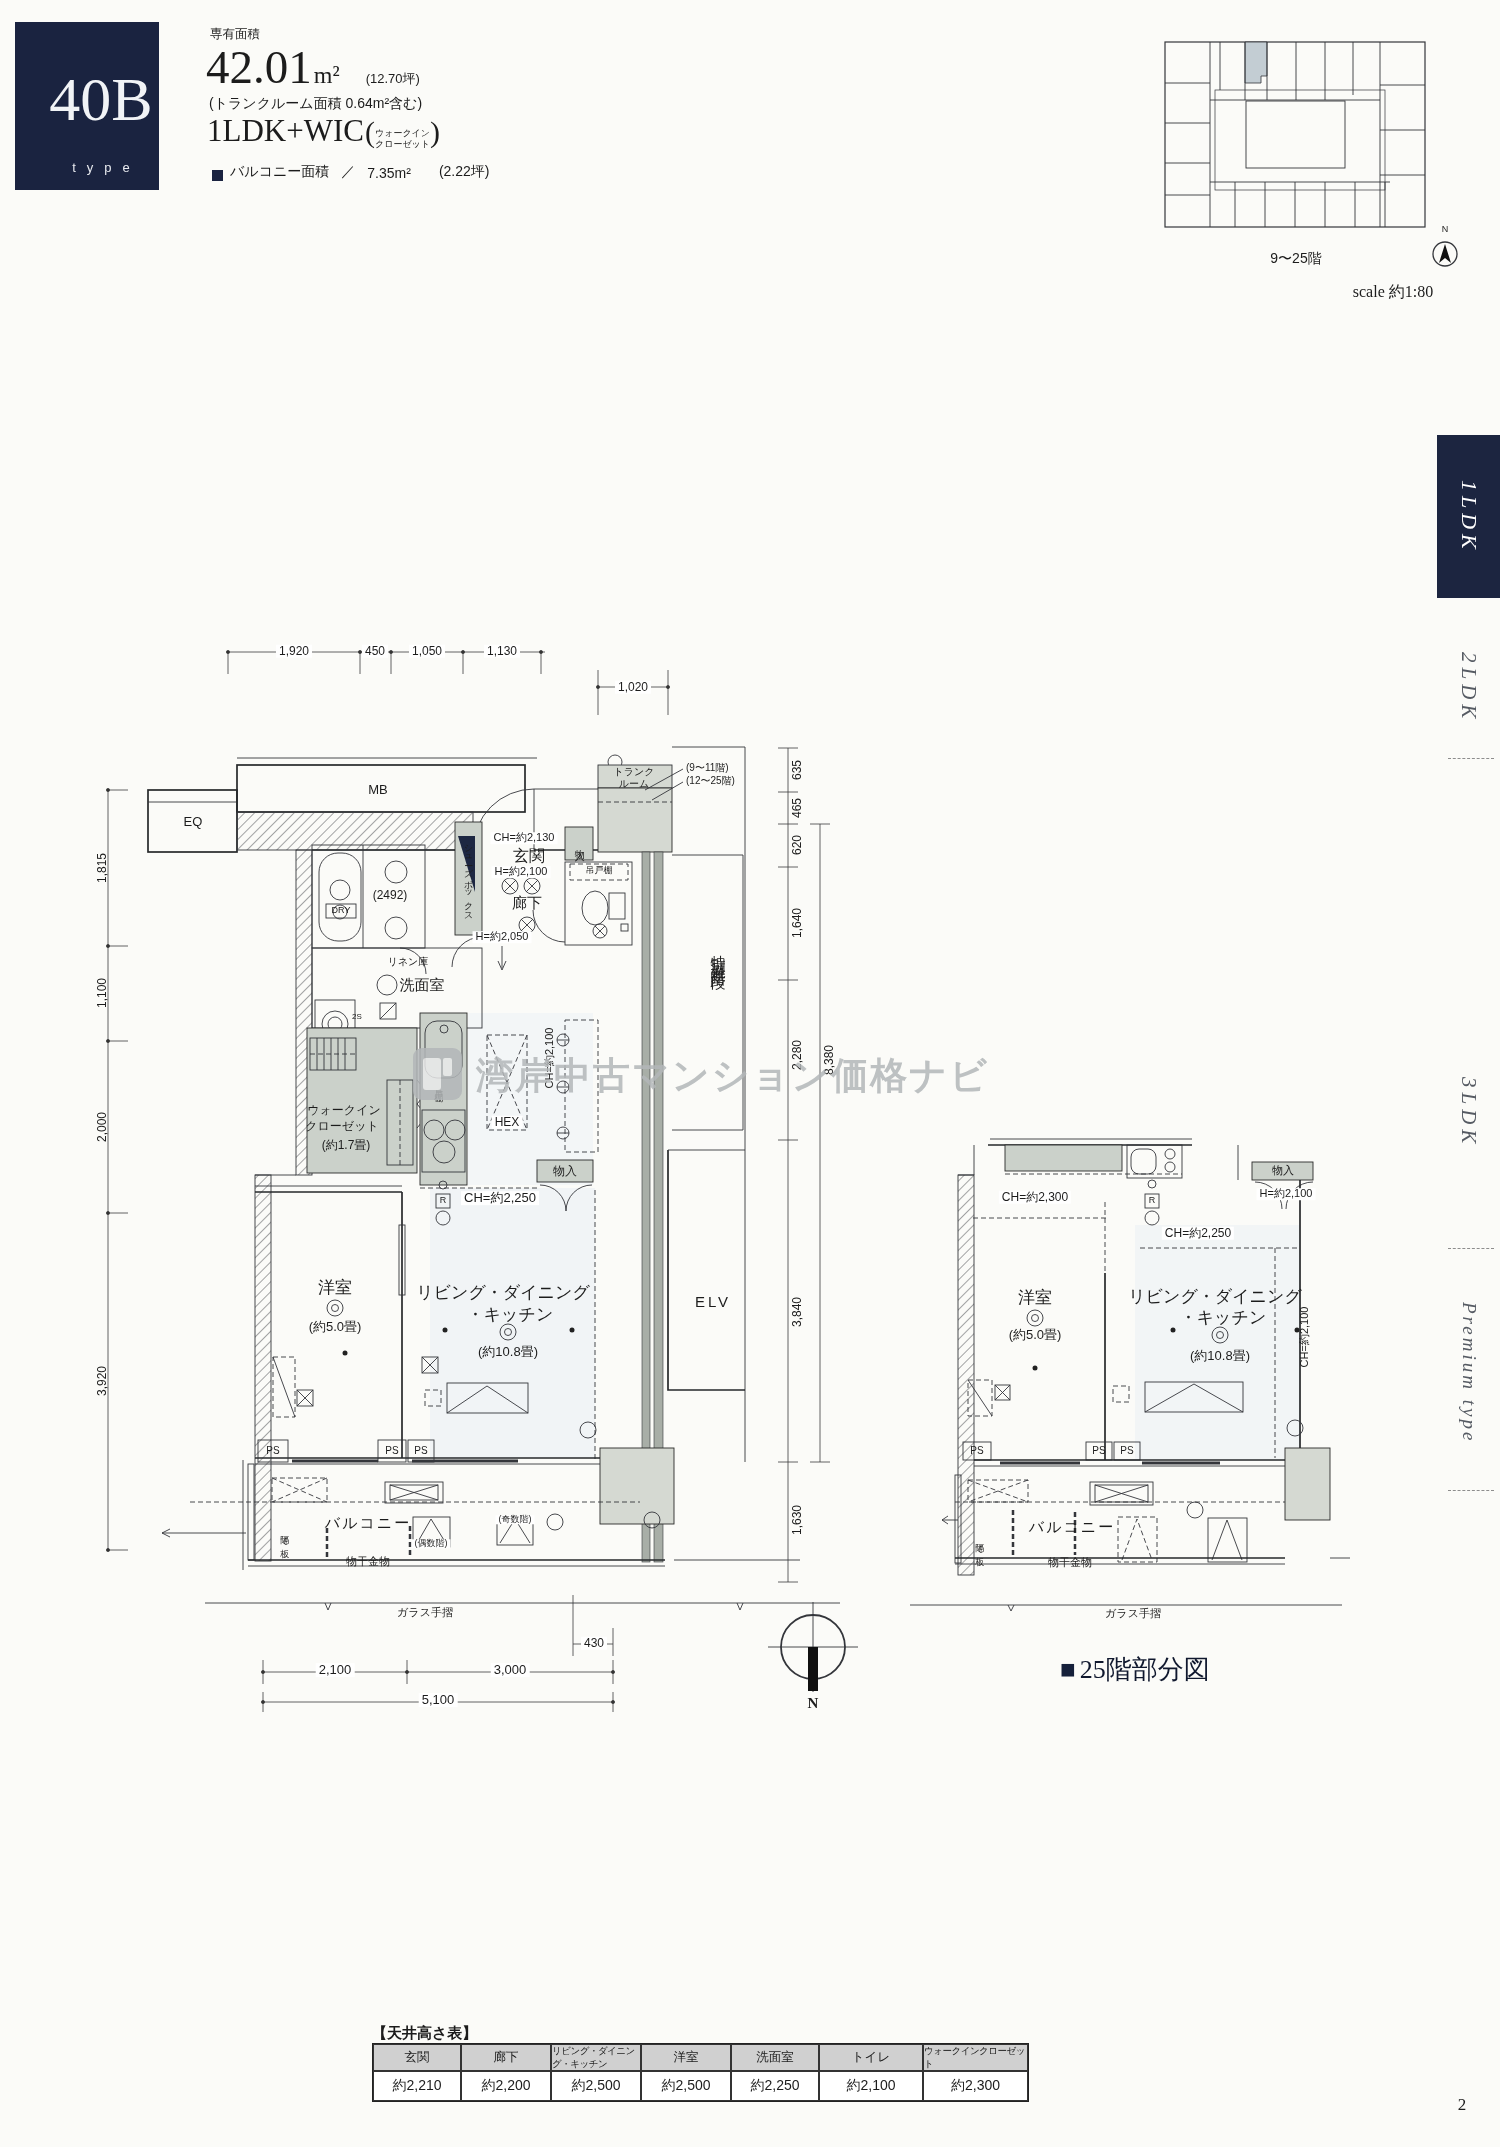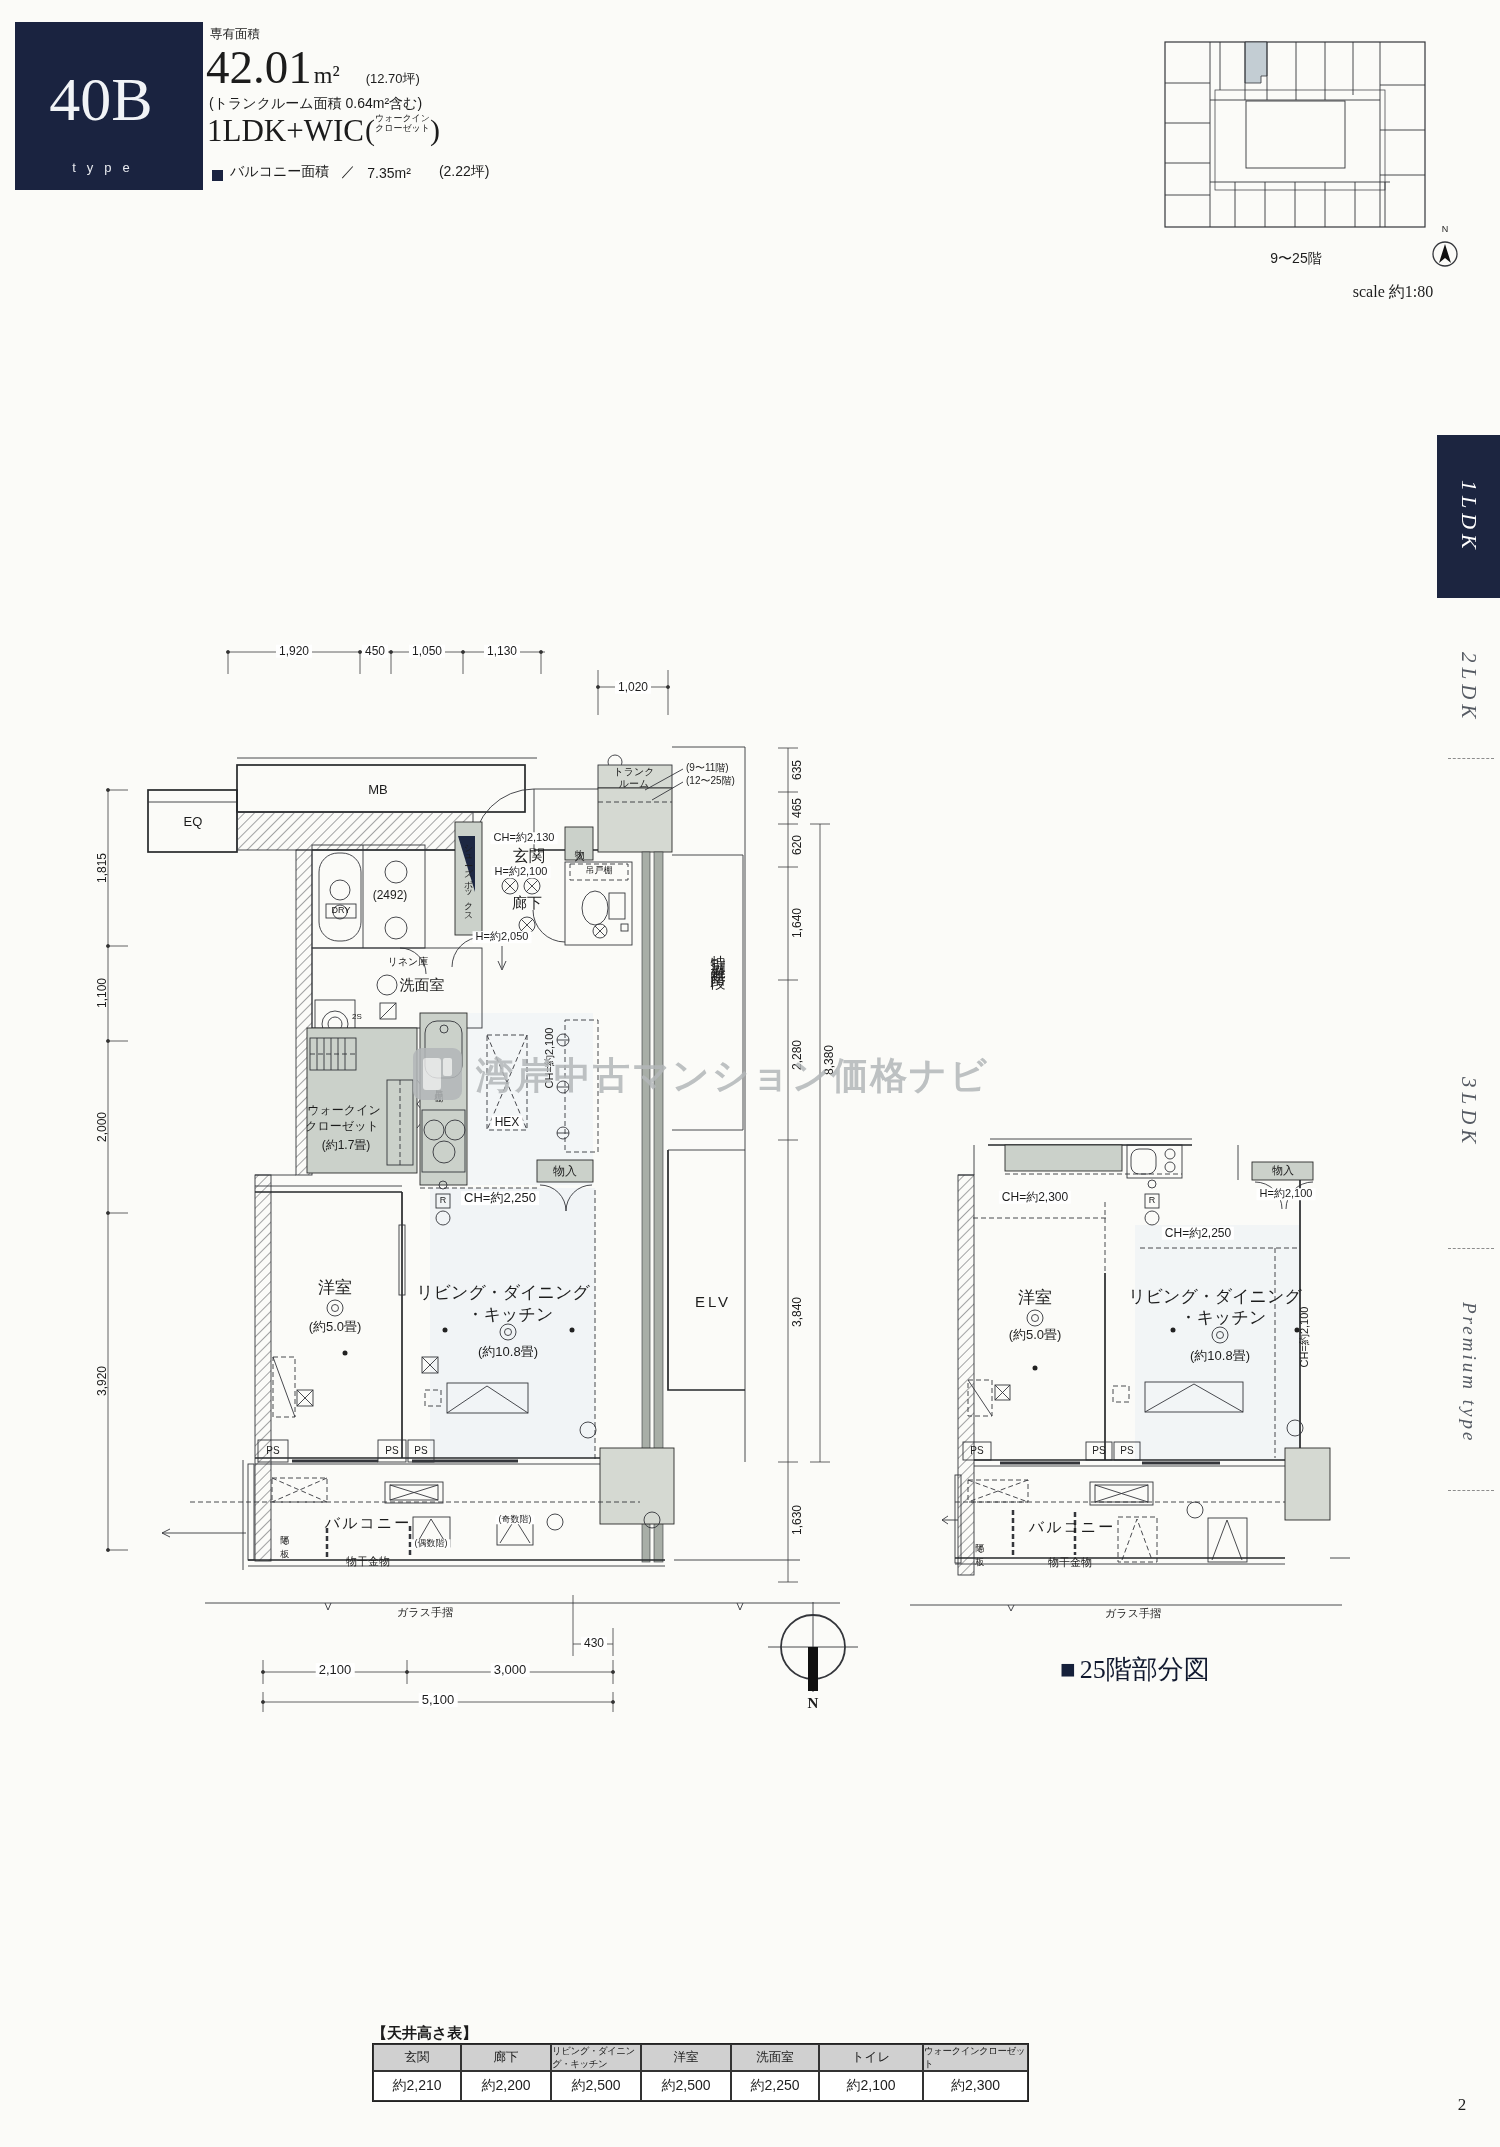--- a/index.html
+++ b/index.html
@@ -23,21 +23,21 @@
   .gray{fill:#cbd1ca;stroke:#2a2a2a;stroke-width:.9}
   .gray2{fill:#d5d9d2;stroke:#2a2a2a;stroke-width:.9}
   .tab{position:absolute;left:1437px;width:63px;display:flex;align-items:center;justify-content:center;z-index:3}
   .tab .vt{writing-mode:vertical-rl;font-family:"Liberation Serif","DejaVu Serif",serif;font-style:italic;letter-spacing:5px}
   .tabdiv{position:absolute;left:1448px;width:46px;border-top:1px dashed #8d8d8d;z-index:3}
   .wm{position:absolute;left:476px;top:1046px;height:60px;display:flex;align-items:center;
       font-size:37px;font-weight:bold;color:#b3b7b9;opacity:.85;letter-spacing:2px;z-index:6;pointer-events:none}
   .wmlogo{position:absolute;left:413px;top:1048px;width:49px;height:52px;background:#b3b7b9;opacity:.85;border-radius:9px;z-index:6}
   .wmlogo i{position:absolute;left:10px;top:10px;width:18px;height:32px;background:#e9eaea;border-radius:3px}
   .wmlogo b{position:absolute;left:30px;top:10px;width:9px;height:18px;background:#e9eaea;border-radius:2px}
-  .navybox{position:absolute;left:15px;top:22px;width:188px;height:168px;background:#1a2340;z-index:3}
+  .navybox{position:absolute;left:15px;top:22px;width:144px;height:168px;background:#1a2340;z-index:3}
   .cap25{position:absolute;left:1060px;top:1652px;display:flex;align-items:center;gap:4px;z-index:4;
          font-family:"Liberation Serif","DejaVu Serif",serif;font-size:26px;color:#10182e}
   .ctable{position:absolute;left:372px;top:2043px;display:grid;z-index:4;
           grid-template-columns:88px 90px 90px 90px 88px 104px 105px;border:1.5px solid #222}
   .ctable .th{background:#d0d0d0;border:1px solid #333;height:25px;display:flex;align-items:center;justify-content:center;font-size:12.5px}
   .ctable .td{background:#fff;border:1px solid #333;height:28px;display:flex;align-items:center;justify-content:center;font-size:14px}
   .cond{font-size:9.5px !important;letter-spacing:-.5px}
 </style>
 </head>
 <body>
@@ -46,21 +46,21 @@
   <div class="lbl serif" style="left:86px;top:78px;font-size:62px;color:#f1f3f6">40B</div>
   <div class="lbl" style="left:86px;top:146px;font-size:13px;letter-spacing:11px;color:#e8eaef;padding-left:11px">type</div>
 </div>
 <div class="abs" style="left:210px;top:26px;font-size:12.5px;z-index:3">専有面積</div>
 <div class="abs" style="left:206px;top:40px;display:flex;align-items:baseline;z-index:3">
   <span class="serif" style="font-size:47px">42.01</span>
   <span class="serif" style="font-size:24px;margin-left:2px">m²</span>
   <span style="font-size:13px;margin-left:26px">(12.70坪)</span>
 </div>
 <div class="abs" style="left:209px;top:95px;font-size:14px;z-index:3">(トランクルーム面積 0.64m²含む)</div>
-<div class="abs" style="left:207px;top:113px;display:flex;align-items:flex-start;z-index:3">
+<div class="abs" style="left:207px;top:113px;display:flex;align-items:flex-end;z-index:3">
   <span class="serif" style="font-size:31px">1LDK+WIC</span>
   <span class="serif" style="font-size:30px;margin-left:1px">(</span>
   <span style="display:inline-block;font-size:9px;line-height:1.15;text-align:left">
     <span style="display:block">ウォークイン</span>
     <span style="display:block">クローゼット</span>
   </span>
   <span class="serif" style="font-size:30px">)</span>
 </div>
 <div class="abs" style="left:212px;top:163px;display:flex;align-items:flex-end;font-size:14px;z-index:3">
   <span style="width:11px;height:11px;background:#1a2340;margin-right:7px"></span>

